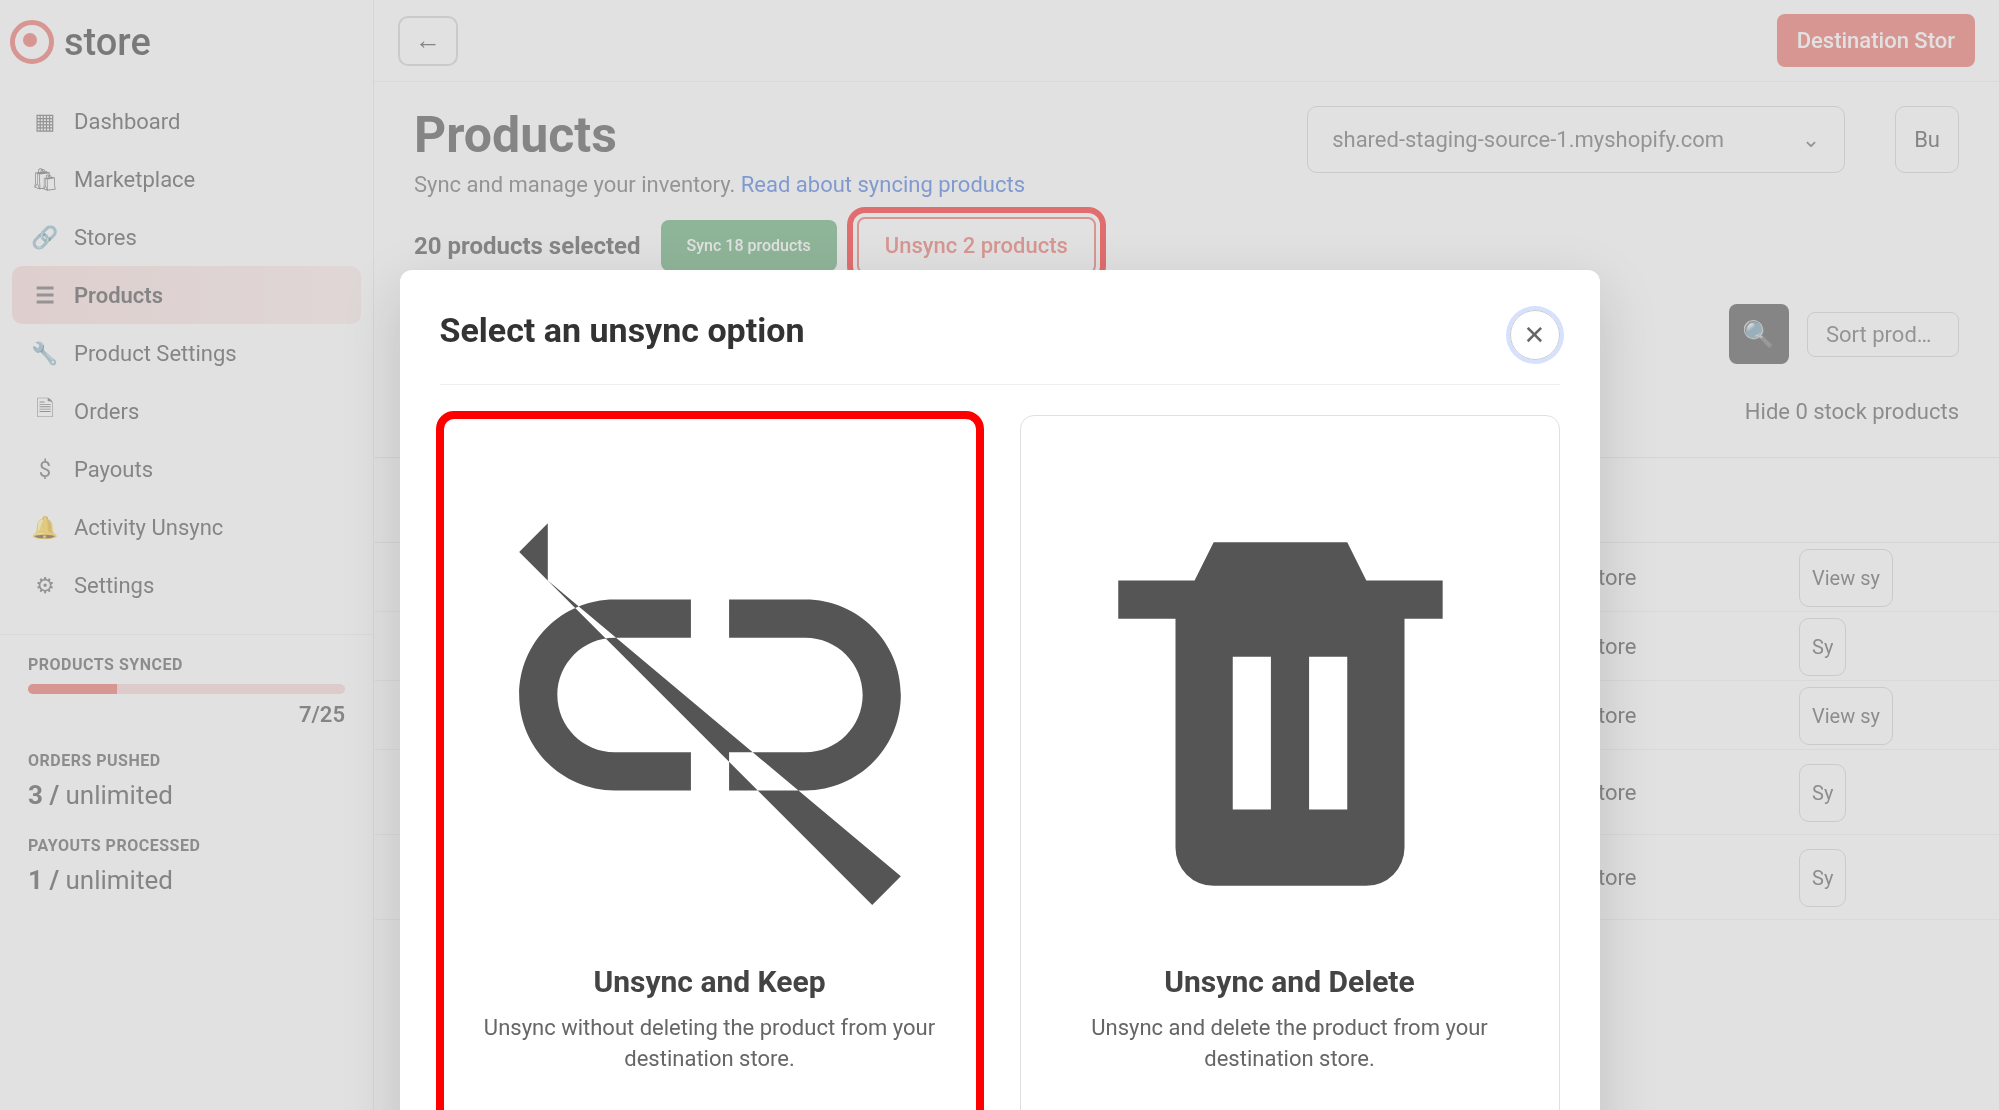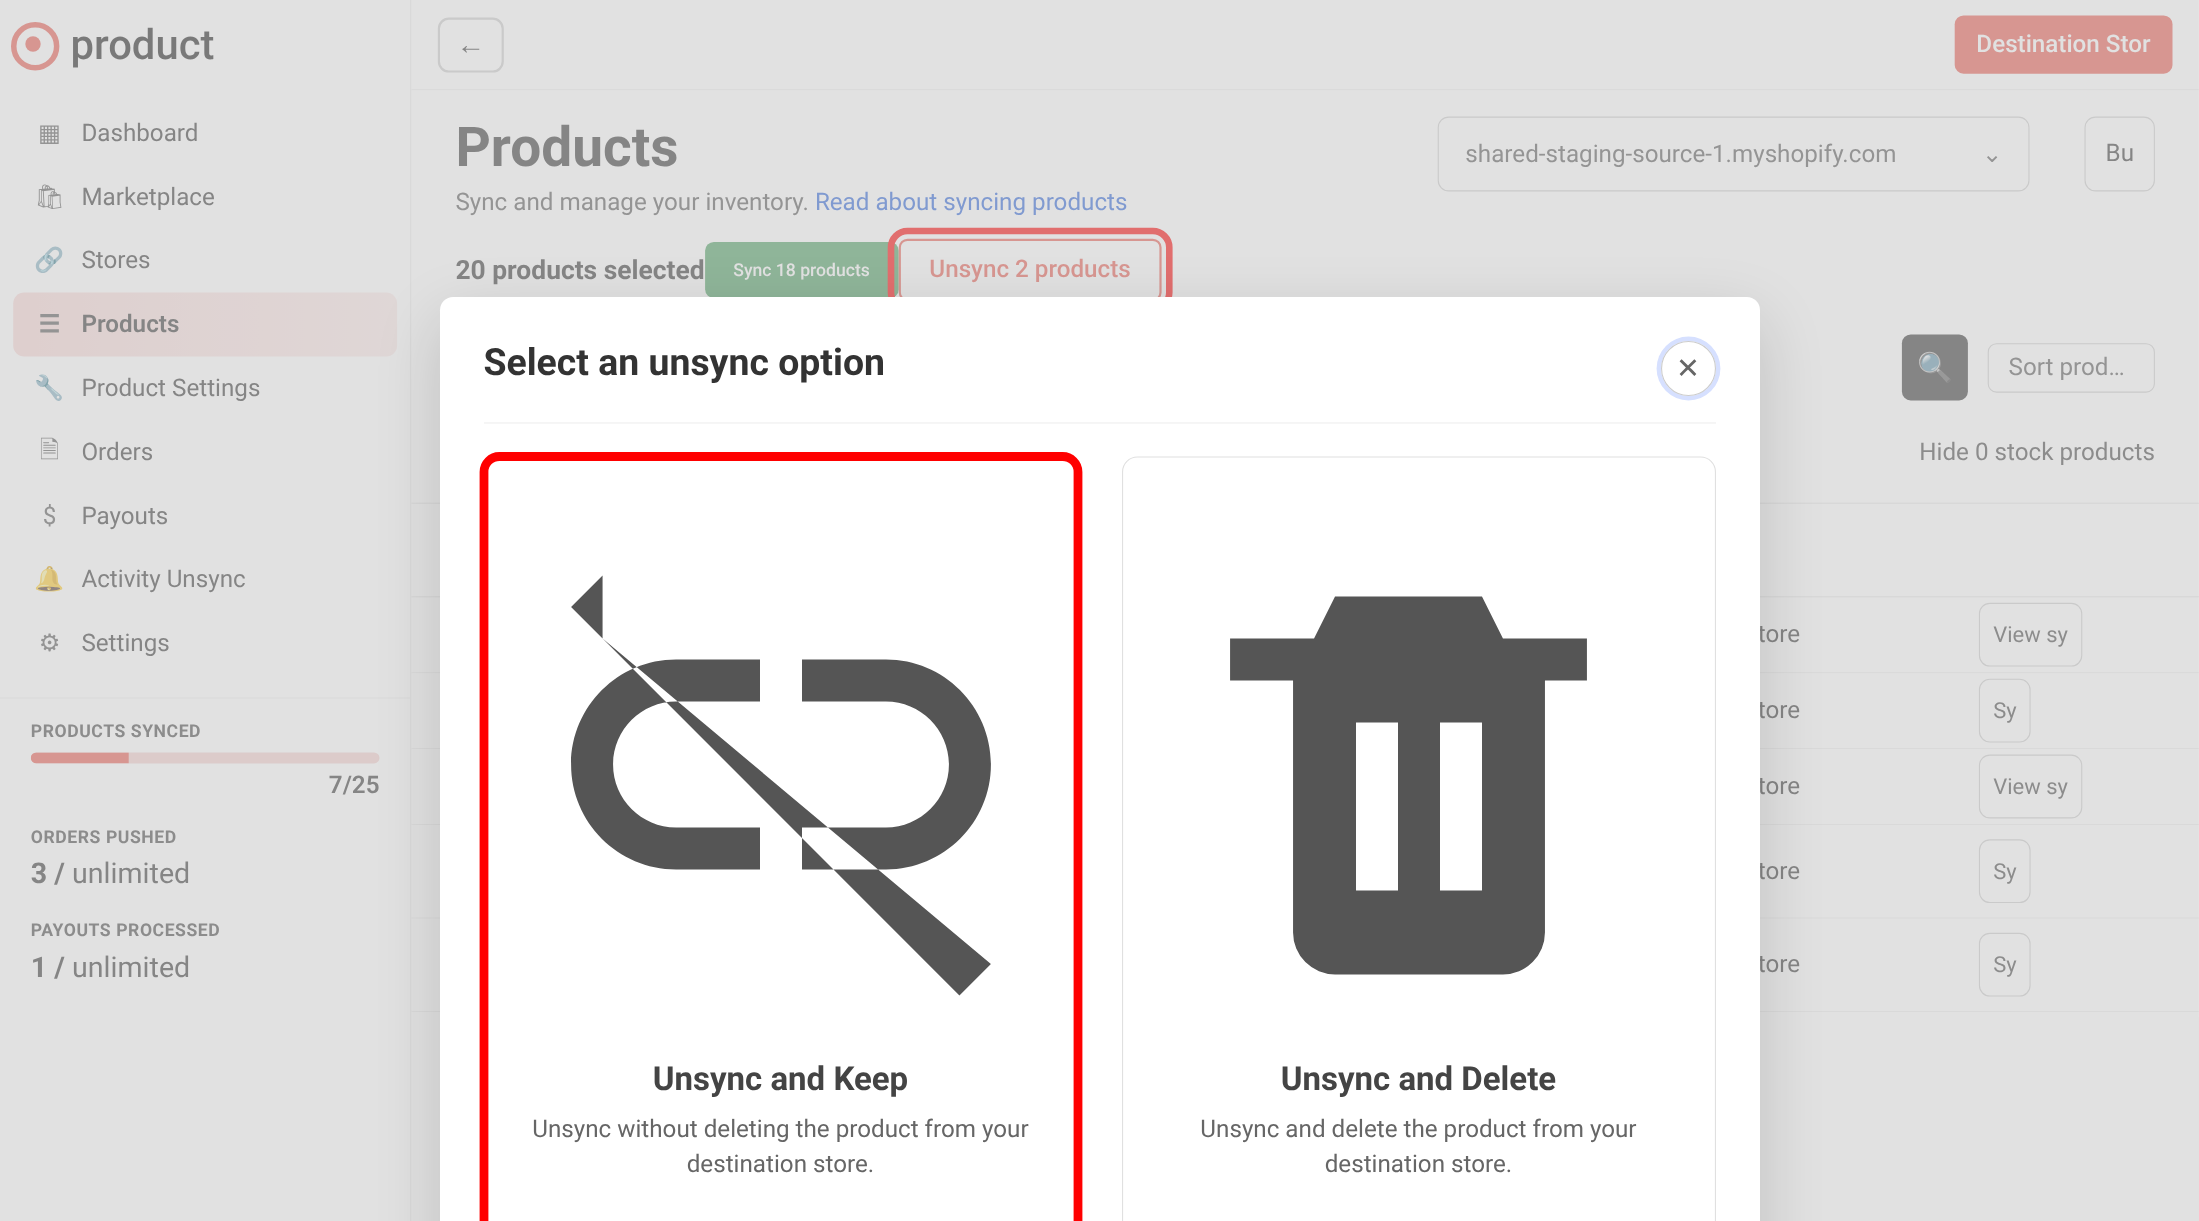--- a/index.html
+++ b/index.html
@@ -24,21 +24,21 @@
 .topbar { display:flex; align-items:center; justify-content:space-between; padding: 14px 24px; border-bottom:1px solid #eee;}
 .back-btn{width:60px;height:50px;border:2px solid #ccc;border-radius:10px;display:flex;align-items:center;justify-content:center;font-size:26px;cursor:pointer;}
 .dest-btn{background:#e85a4f;color:#fff;border-radius:8px;padding:14px 20px;font-size:22px;font-weight:500;}
 .page-header{padding: 24px 40px 0;}
 .page-title{font-size:50px;font-weight:700;margin-bottom:8px;}
 .page-sub{font-size:22px;color:#555;}
 .page-sub a{color:#2962d9;text-decoration:none;}
 .header-row{display:flex;align-items:flex-start;justify-content:space-between;}
 .store-select{width:538px;border:1px solid #ccc;border-radius:10px;padding:20px 24px;font-size:22px;color:#555;display:flex;justify-content:space-between;align-items:center;margin-right:30px;gap:22px;}
 .bulk-btn{border:1px solid #ccc;border-radius:10px;padding:20px 18px;font-size:22px;}
-.action-row{display:flex;align-items:center;padding:20px 40px;}
+.action-row{display:flex;align-items:center;gap:20px;padding:20px 40px;}
 .selected-text{font-size:24px;font-weight:700;}
 .sync-btn{background:#4a9d5f;color:#fff;padding:16px 26px;border-radius:8px;font-size:16px;font-weight:500;}
 .unsync-btn{border:2px solid #e85a4f;color:#e85a4f;padding:14px 26px;border-radius:8px;font-size:22px;font-weight:500;}
 .red-box{outline:6px solid #ff0000;outline-offset:4px;}
 .toolbar{display:flex;align-items:center;gap:18px;padding:10px 40px 16px;}
 .refresh{width:56px;height:56px;border:1px solid #ccc;border-radius:8px;display:flex;align-items:center;justify-content:center;font-size:24px;}
 .search-btn{width:60px;height:60px;background:#333;color:#fff;border-radius:8px;display:flex;align-items:center;justify-content:center;font-size:26px;margin-left:auto;}
 .sort-btn{border:1px solid #ccc;border-radius:8px;padding:9px 18px;font-size:22px;color:#555;width:152px;white-space:nowrap;overflow:hidden;text-overflow:ellipsis;}
 .filter-row{padding:4px 40px 18px;display:flex;gap:20px;align-items:center;}
 .filter-chip{border:1px solid #ccc;border-radius:8px;padding:14px 8px;font-size:22px;color:#444;width:45px;overflow:hidden;}
@@ -71,21 +71,21 @@
 .red-box-big{outline:8px solid #ff0000;outline-offset:-4px;}
 svg{width:100%;height:100%;}
 </style>
 </head>
 <body>
 
 <div class="app">
   <div class="sidebar">
     <div class="logo">
       <span class="logo-icon"></span>
-      <span>product</span>
+      <span>store</span>
     </div>
     <div class="nav">
       <div class="nav-item">
           <span class="nav-icon">▦</span>
           <span>Dashboard</span>
         </div>
       <div class="nav-item">
           <span class="nav-icon">🛍</span>
           <span>Marketplace</span>
         </div>

